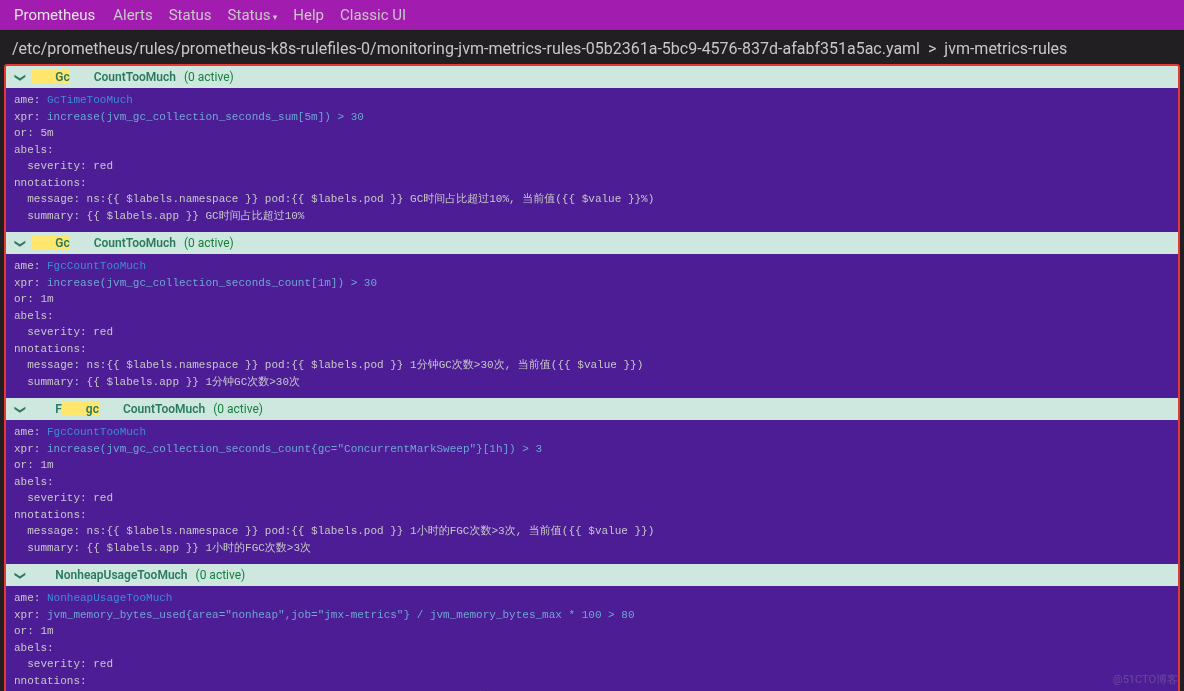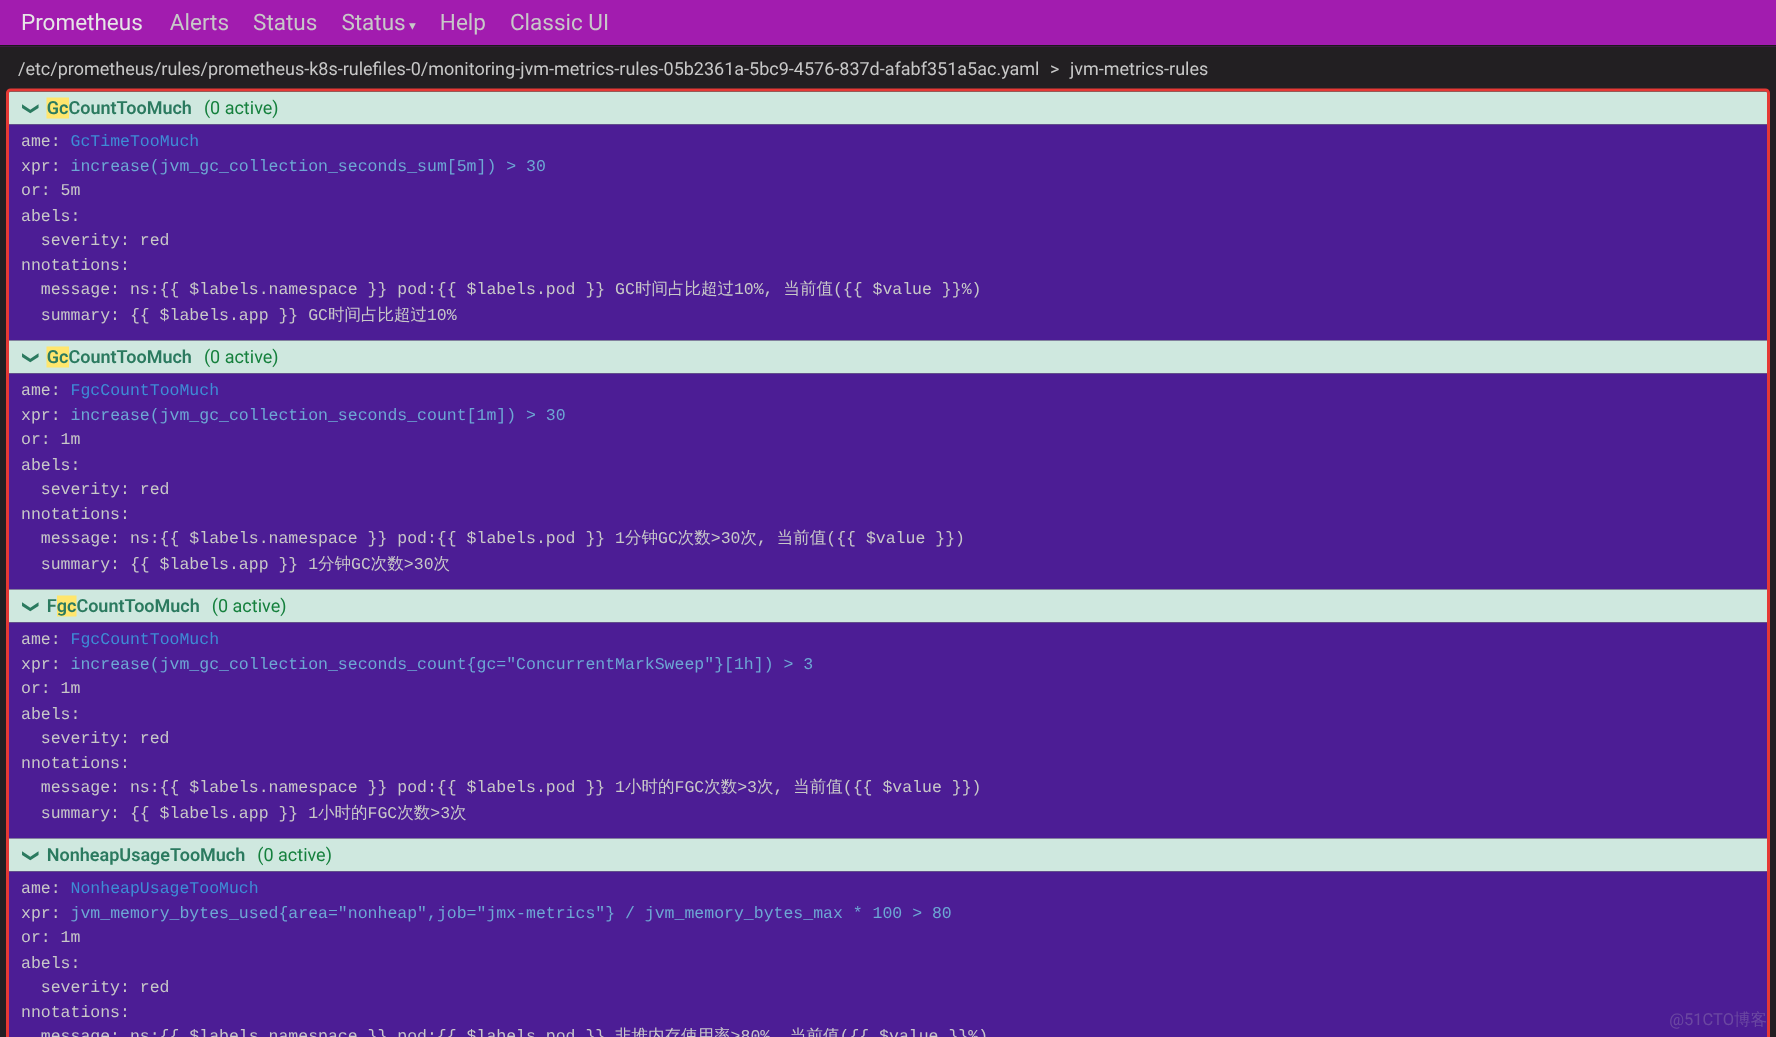--- a/index.html
+++ b/index.html
@@ -3,27 +3,27 @@
   <meta charset="utf-8">
   <style>
     * { margin: 0; padding: 0; box-sizing: border-box; }
     body { font-family: -apple-system, BlinkMacSystemFont, "Segoe UI", Roboto, sans-serif; background: #221f22; color: #e6e6e6; font-size: 12px; }
     .navbar { background: #a21caf; padding: 6px 14px; display: flex; align-items: center; gap: 18px; border-bottom: 1px solid #1a1a1a; }
     .brand { font-size: 15px; color: #e6e6e6; }
     .nav-links { display: flex; gap: 16px; font-size: 15px; color: #c8c8c8; }
     .nav-link { cursor: pointer; }
     .caret::after { content: " ▾"; font-size: 9px; }
     .page { padding: 4px 4px 14px; }
-    .breadcrumb-row { padding: 4px 8px 6px; font-size: 12px; color: #c8c8c8; }
+    .breadcrumb-row { padding: 4px 8px 6px; font-size: 16px; color: #c8c8c8; }
     .breadcrumb-row .arrow { margin: 0 4px; }
     .group-area { border: 2px solid #e53935; border-radius: 3px; overflow: hidden; }
     .rule-header { background: #cfe8df; padding: 4px 10px; display: flex; align-items: center; gap: 4px; color: #2b7a5f; font-size: 12px; }
     .chev { color: #2b7a5f; font-size: 11px; margin-right: 2px; }
     .rule-name-wrap { display: flex; }
-    .rule-name { font-weight: 600; color: #2b7a5f; }
+    .rule-name { font-weight: 600; color: #2b7a5f; padding-left: 24px; }
     .hl { background: #ffe66d; }
     .active-count { color: #15803d; margin-left: 4px; }
     .rule-body { background: #4c1d95; padding: 4px 8px 8px; overflow-x: auto; }
     .rule-body pre { font-family: Menlo, Consolas, "Courier New", monospace; font-size: 11px; line-height: 1.5; white-space: pre; overflow: visible; }
     .kw { color: #c8c8c8; }
     .alert-name { color: #3e8cd6; }
     .expr { color: #6da7d4; }
     .watermark { position: fixed; right: 6px; bottom: 4px; color: rgba(200,200,200,0.25); font-size: 11px; }
   </style>
 </head>

